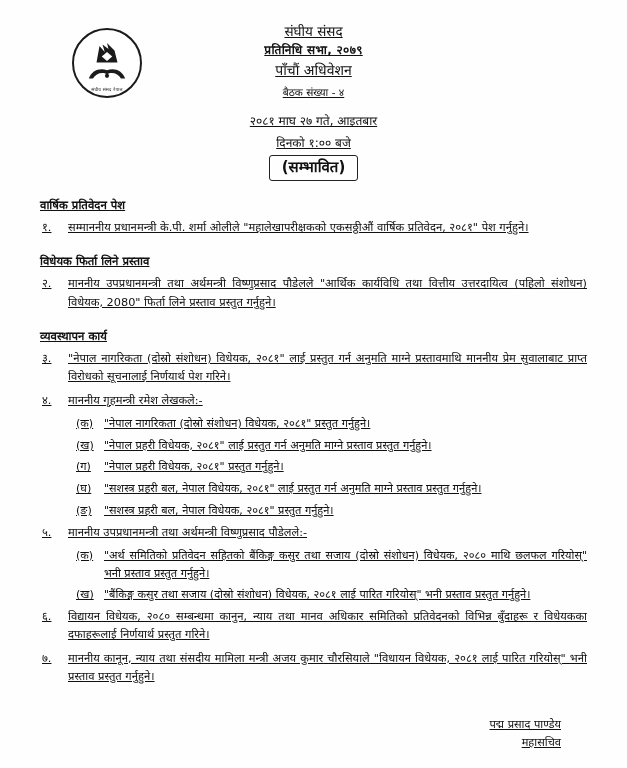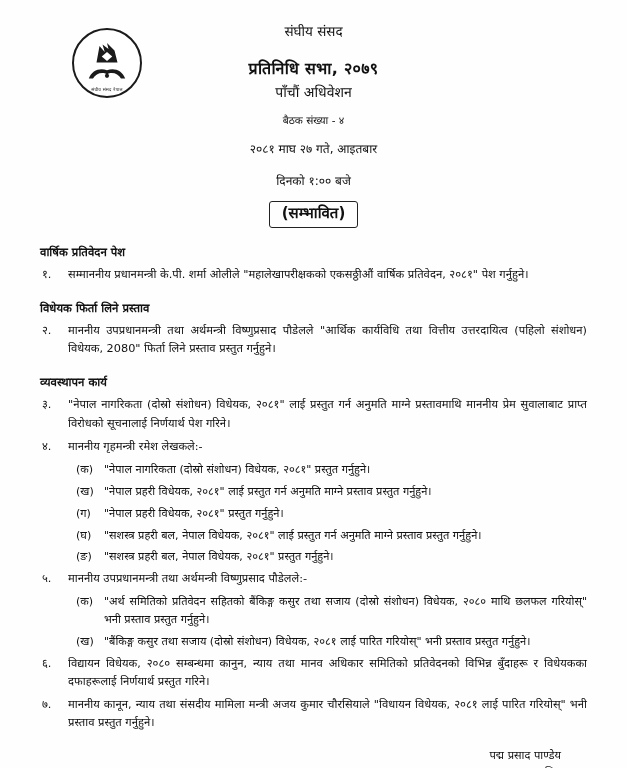--- a/index.html
+++ b/index.html
@@ -14,20 +14,21 @@
     color: #111111;
     overflow: hidden;
   }
   .page {
     position: relative;
     width: 627px;
     height: 768px;
     box-sizing: border-box;
     padding: 22px 40px 10px 40px;
     background: #fefefe;
+    text-decoration: underline;
   }
   
   .emblem {
     position: absolute;
     left: 72px;
     top: 28px;
     width: 66px;
     height: 66px;
     border-radius: 50%;
     border: 2px solid #1b1b1b;
@@ -67,30 +68,30 @@
     color: #1b1b1b;
     font-family: "DejaVu Sans", sans-serif;
   }
   
   .head {
     text-align: center;
     font-family: "DejaVu Sans", sans-serif;
     line-height: 1.35;
   }
   .head .l1 { font-size: 13.5px; margin-bottom: 2px; }
-  .head .l2 { font-size: 16px; font-weight: bold; letter-spacing: .3px; margin: 18px 0 3px; }
+  .head .l2 { font-size: 12px; font-weight: bold; letter-spacing: .3px; margin: 2px 0 3px; }
   .head .l3 { font-size: 14px; }
-  .head .l4 { font-size: 10.5px; margin-top: 11px; }
+  .head .l4 { font-size: 10.5px; margin-top: 5px; }
   .head .l5 { font-size: 17px; font-weight: bold; margin-top: 9px; }
   .head .l6 { font-size: 12px; margin-top: 14px; }
-  .head .l7 { font-size: 12px; margin-top: 16px; }
+  .head .l7 { font-size: 12px; margin-top: 5px; }
   .head .l8 {
     font-size: 15px;
     font-weight: bold;
-    margin-top: 12px;
+    margin-top: 4px;
     display: inline-block;
     border: 1.2px solid #222;
     border-radius: 3px;
     padding: 1px 12px 3px;
   }
   
   .section-title {
     text-align: left;
     font-family: "DejaVu Sans", sans-serif;
     font-size: 11.5px;
@@ -128,21 +129,21 @@
   .sub .num {
     width: 28px;
     flex: 0 0 28px;
   }
   .sub .txt {
     flex: 1 1 auto;
     text-align: justify;
   }
   
   .sign {
-    margin-top: 14px;
+    margin-top: 30px;
     text-align: right;
     padding-right: 26px;
     font-family: "DejaVu Sans", sans-serif;
     font-size: 11.2px;
     line-height: 1.55;
   }
   .sign .name { }
   .sign .post { }
 </style>
 </head>

